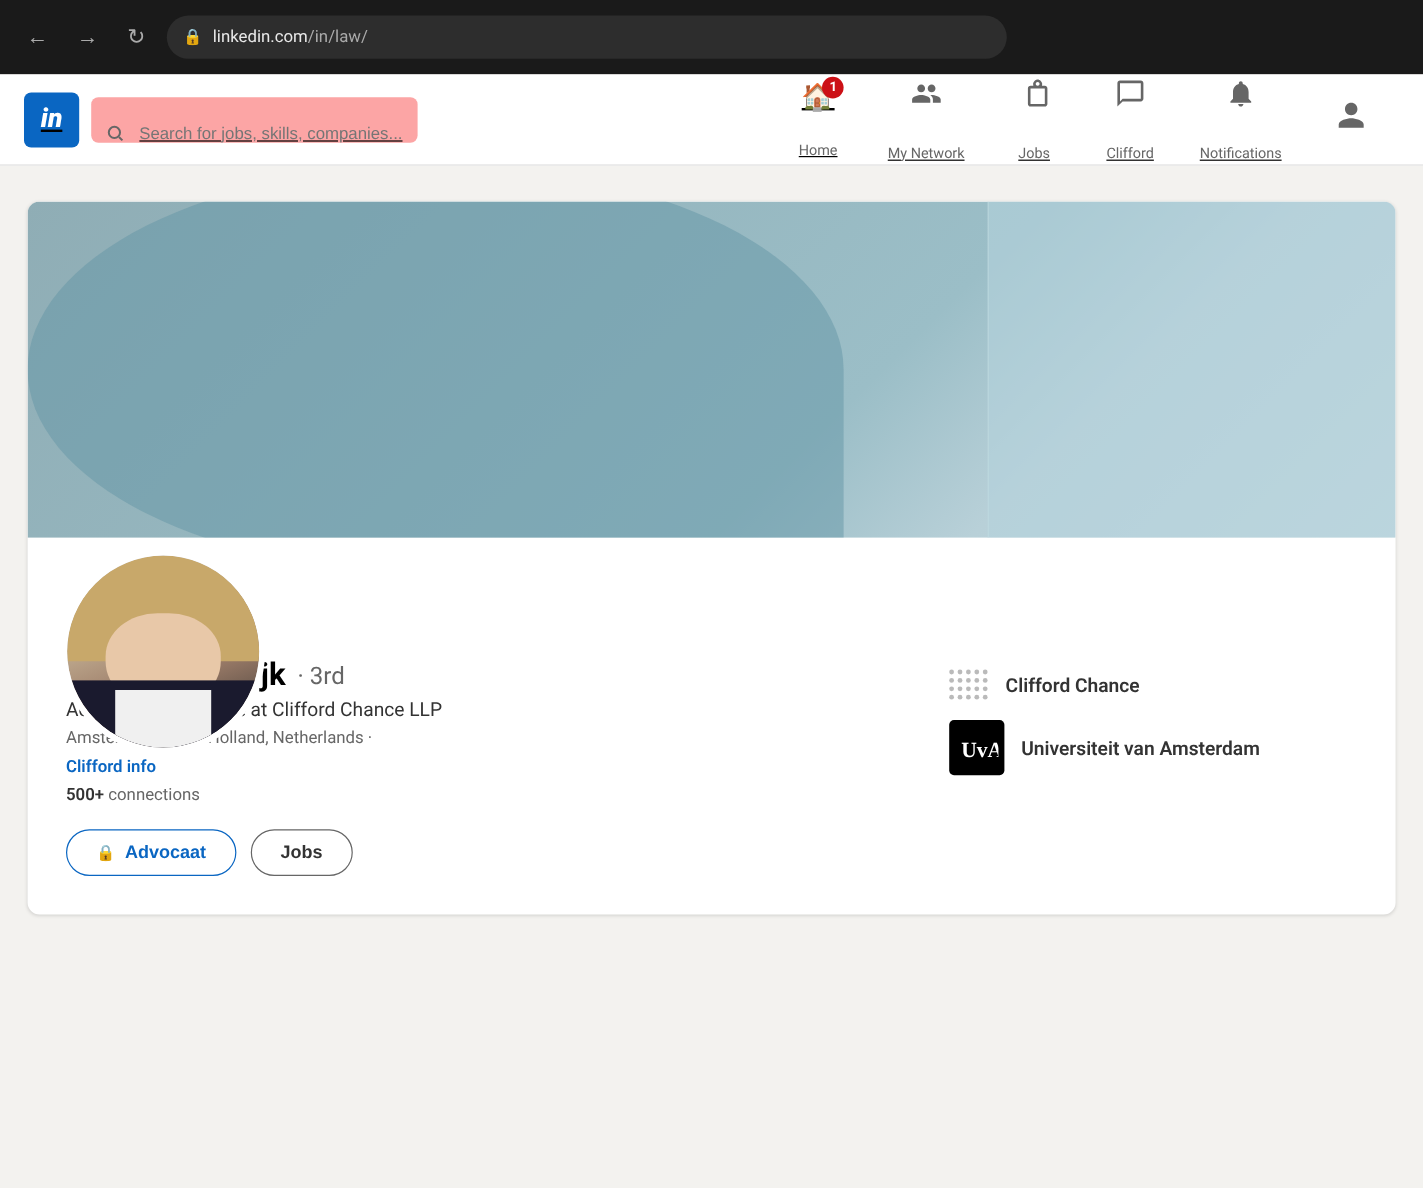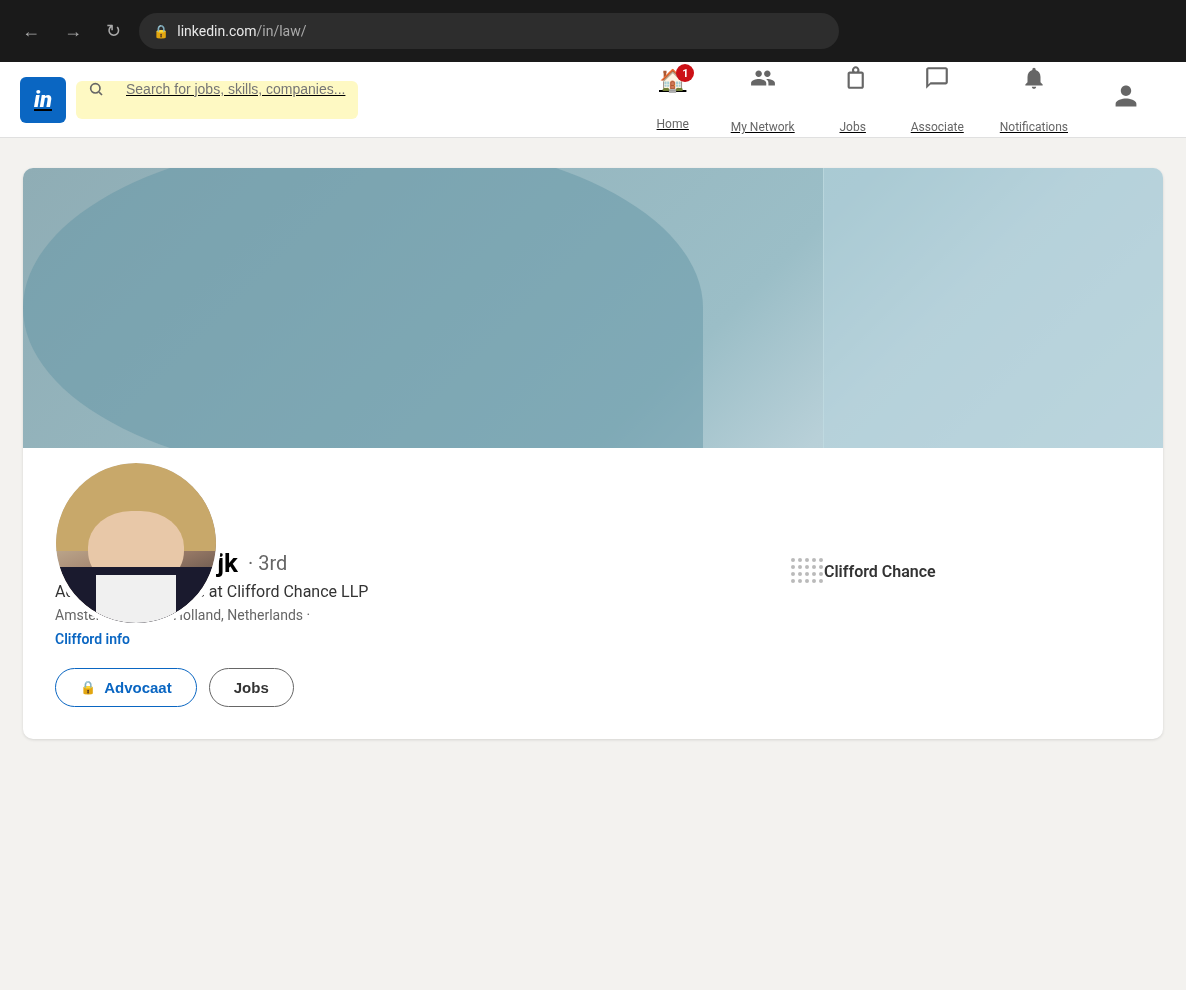--- a/index.html
+++ b/index.html
@@ -79,26 +79,26 @@
       height: 46px;
       border-radius: 6px;
       display: flex;
       align-items: center;
       justify-content: center;
       margin-right: 10px;
       flex-shrink: 0;
     }
     .search-bar {
       display: flex;
-      align-items: flex-start;
-      background: #fef9c3;
+      align-items: flex-end;
+      background: #fca5a5;
       border-radius: 6px;
       padding: 0 12px;
       height: 38px;
-      gap: 22px;
+      gap: 12px;
       min-width: 260px;
     }
     .search-bar input {
       background: none;
       border: none;
       outline: none;
       font-size: 14px;
       color: #555;
       width: 220px;
     }
@@ -307,20 +307,21 @@
       display: flex;
       flex-direction: column;
       gap: 16px;
       align-items: flex-start;
       padding-top: 10px;
       min-width: 340px;
     }
     .company-row {
       display: flex;
       align-items: center;
+      gap: 14px;
     }
     .company-logo-dots {
       display: grid;
       grid-template-columns: repeat(5, 5px);
       grid-template-rows: repeat(4, 5px);
       gap: 2px;
       opacity: 0.4;
     }
     .dot {
       width: 4px;
@@ -433,21 +434,21 @@
       </div>
       <span class="nav-label">Jobs</span>
     </div>
 
     <div class="nav-item">
       <div class="nav-icon">
         <svg width="26" height="26" viewBox="0 0 24 24" fill="#666">
             <path d="M20 2H4c-1.1 0-2 .9-2 2v18l4-4h14c1.1 0 2-.9 2-2V4c0-1.1-.9-2-2-2zm0 14H6l-2 2V4h16v12z"></path>
           </svg>
       </div>
-      <span class="nav-label">Associate</span>
+      <span class="nav-label">Clifford</span>
     </div>
 
     <div class="nav-item">
       <div class="nav-icon">
         <svg width="26" height="26" viewBox="0 0 24 24" fill="#666">
             <path d="M12 22c1.1 0 2-.9 2-2h-4c0 1.1.9 2 2 2zm6-6v-5c0-3.07-1.64-5.64-4.5-6.32V4c0-.83-.67-1.5-1.5-1.5s-1.5.67-1.5 1.5v.68C7.63 5.36 6 7.92 6 11v5l-2 2v1h16v-1l-2-2z"></path>
           </svg>
       </div>
       <span class="nav-label">Notifications</span>
     </div>
@@ -483,20 +484,24 @@
 
       <div class="profile-name-row">
         <div class="name-section">
           <div class="profile-name">
             <span>Sam Akkersdijk</span>
             <span class="connection-degree">· 3rd</span>
           </div>
           <div class="profile-headline">Advocaat | Associate at Clifford Chance LLP</div>
           <div class="profile-location">Amsterdam, North Holland, Netherlands ·</div>
           <a class="contact-info-link">Clifford info</a>
+          <div class="connections-count">
+            <strong>500+</strong>
+            <span>connections</span>
+          </div>
 
           
           <div class="action-buttons">
             <button class="btn-message">
               <span class="lock-small">🔒</span>
               <span>Advocaat</span>
             </button>
             <button class="btn-more">Jobs</button>
           </div>
         </div>
@@ -522,17 +527,27 @@
                 <div class="dot"></div>
               <div class="dot"></div>
                 <div class="dot"></div>
                 <div class="dot"></div>
                 <div class="dot"></div>
                 <div class="dot"></div>
             </div>
             <span class="company-name">Clifford Chance</span>
           </div>
 
+          <div class="company-row">
+            <div class="uni-logo">
+              <svg width="36" height="36" viewBox="0 0 36 36" fill="none" xmlns="http://www.w3.org/2000/svg">
+
+                <rect width="36" height="36" rx="3" fill="#000"></rect>
+                <text x="5" y="26" font-size="18" font-weight="900" fill="#fff" font-family="serif">UvA</text>
+              </svg>
+            </div>
+            <span class="company-name">Universiteit van Amsterdam</span>
+          </div>
         </div>
       </div>
     </div>
   </div>
 </div>
 
 </body></html>

